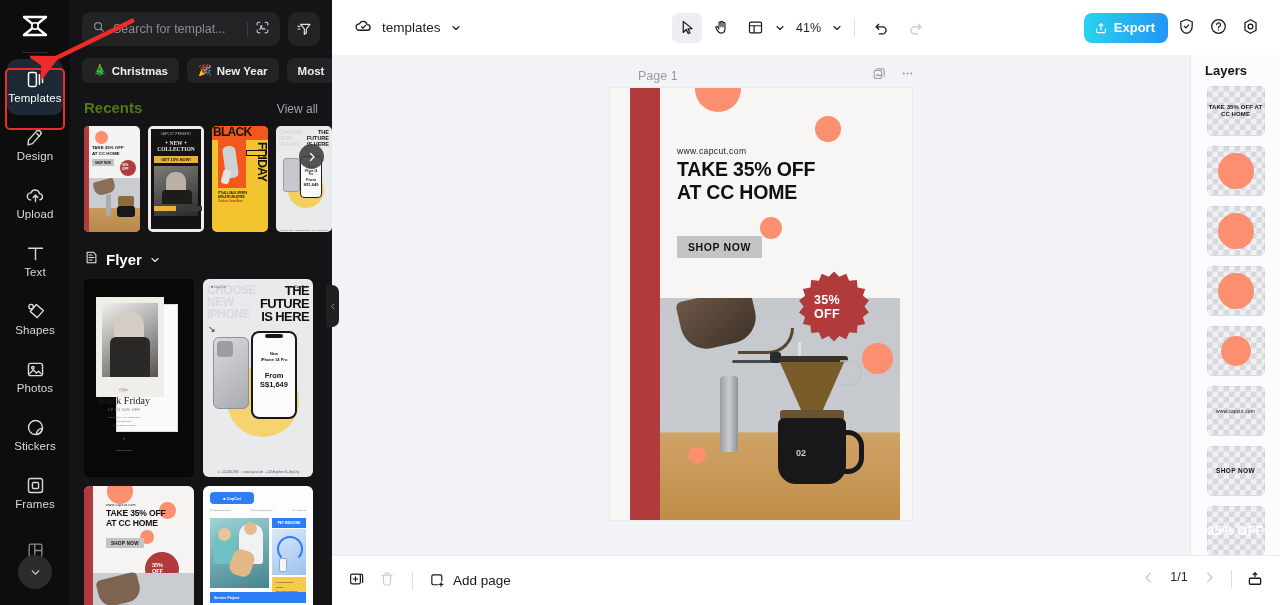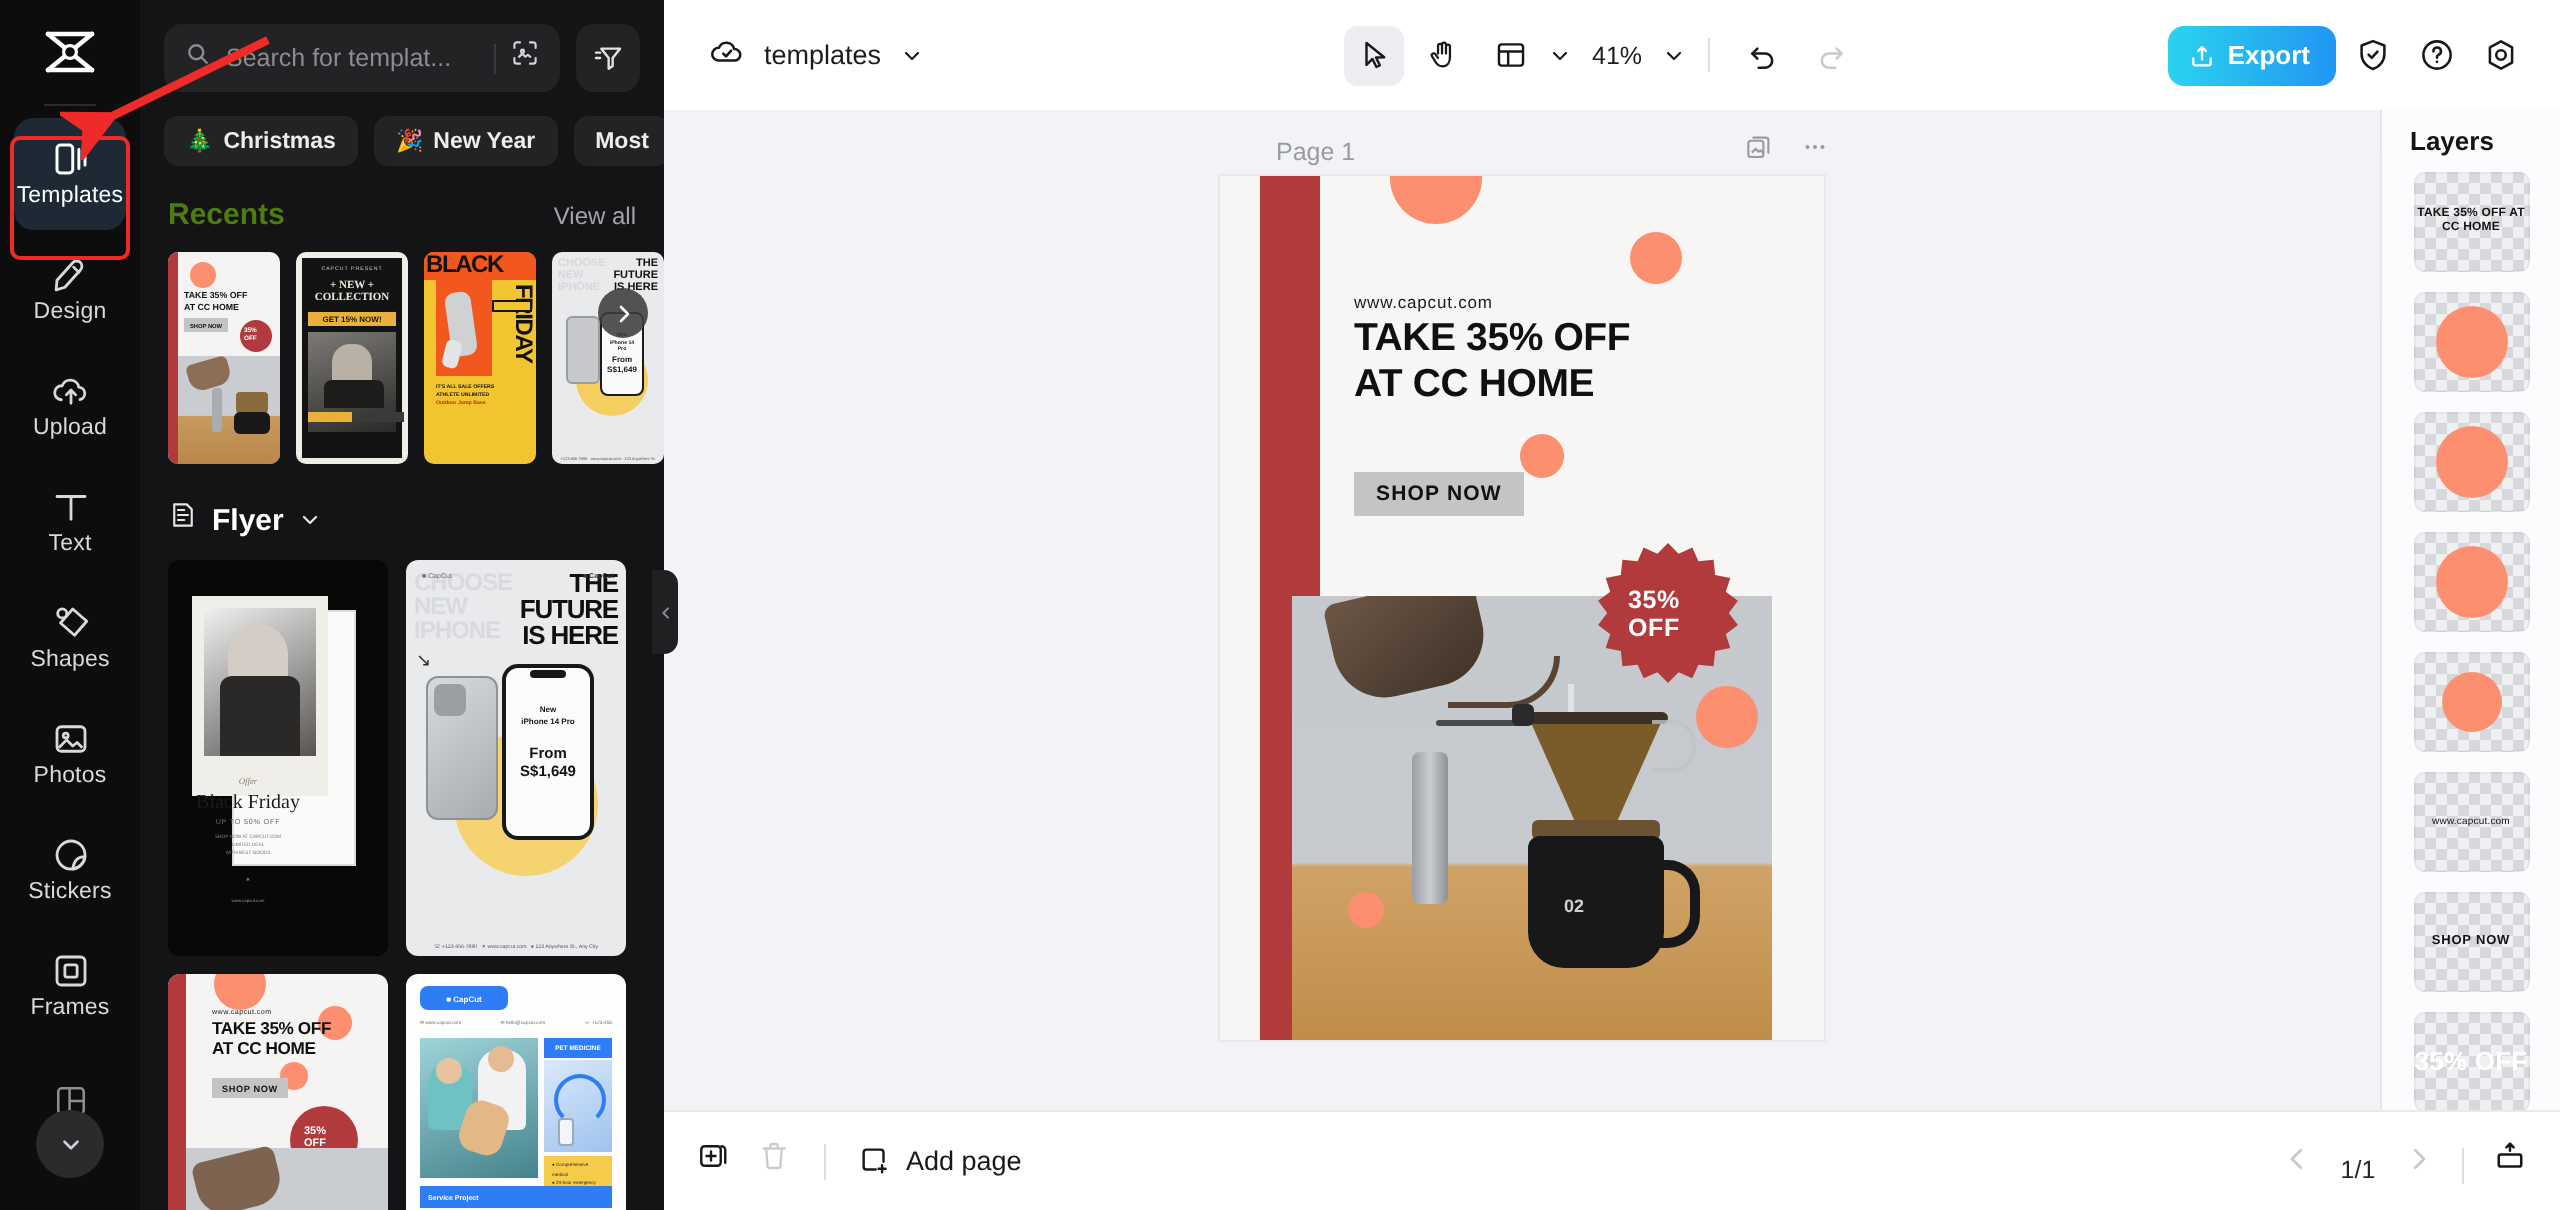--- a/index.html
+++ b/index.html
@@ -95,21 +95,21 @@
   .doc-group { display: flex; align-items: center; gap: 9px; padding-left: 22px; }
   .doc-title { font-size: 13.5px; color: #1c1c1e; }
   .tb-center { position: absolute; left: 340px; display: flex; align-items: center; gap: 4px; }
   .tb-btn {
     width: 30px; height: 30px; border-radius: 7px; display: flex; align-items: center;
     justify-content: center; cursor: pointer;
   }
   .tb-btn.sel { background: #eceef1; }
   .tb-zoom { font-size: 12.5px; color: #1c1c1e; padding: 0 6px; min-width: 34px; text-align: center; }
   .tb-sep { width: 1px; height: 17px; background: #dcdee2; margin: 0 7px; }
-  .tb-right { position: absolute; right: 16px; display: flex; align-items: center; gap: 4px; }
+  .tb-right { position: absolute; right: 16px; display: flex; gap: 4px; }
   #export-btn {
     height: 30px; border-radius: 8px; padding: 0 13px 0 10px; display: flex; align-items: center;
     gap: 6px; cursor: pointer; color: #fff; font-size: 13px; font-weight: bold;
     background: linear-gradient(90deg, #2ad3ee 0%, #2196f3 100%);
   }
   .tb-icon { width: 28px; height: 28px; display: flex; align-items: center; justify-content: center; cursor: pointer; }
 
   
   #workspace {
     position: absolute; left: 332px; top: 55px; width: 948px; height: 500px;
@@ -130,21 +130,21 @@
   .cv-head {
     position: absolute; left: 67px; top: 70px; width: 220px;
     font-size: 19.5px; font-weight: bold; color: #101010; line-height: 1.17; letter-spacing: -.2px;
   }
   .cv-shop {
     position: absolute; left: 67px; top: 148px; background: #c4c4c4; padding: 5px 11px;
     font-size: 10.5px; font-weight: bold; color: #111; letter-spacing: .6px;
   }
   .cv-circ { position: absolute; border-radius: 50%; background: #fb8f6f; }
   .cv-photo {
-    position: absolute; left: 36px; top: 210px; width: 240px; height: 222px; overflow: hidden;
+    position: absolute; left: 50px; top: 210px; width: 240px; height: 222px; overflow: hidden;
   }
   .cv-badge {
     position: absolute; left: 186px; top: 182px; width: 76px; height: 76px;
     display: flex; align-items: center; justify-content: center;
   }
   .cv-badge .bt {
     position: absolute; color: #fff; font-size: 12.5px; font-weight: bold; line-height: 1.1;
     text-align: left; letter-spacing: .3px; left: 18px; top: 24px;
   }
 
@@ -163,21 +163,21 @@
 
   
   #bottombar {
     position: absolute; left: 332px; top: 555px; width: 948px; height: 50px;
     background: #fff; display: flex; align-items: center; z-index: 15;
     border-top: 1px solid #e8eaed;
   }
   .bb-left { display: flex; align-items: center; gap: 12px; padding-left: 16px; }
   .bb-sep { width: 1px; height: 18px; background: #dcdee2; margin: 0 4px; }
   .bb-add { display: flex; align-items: center; gap: 7px; font-size: 13.5px; color: #18181a; cursor: pointer; }
-  .bb-right { position: absolute; right: 16px; display: flex; align-items: flex-end; gap: 10px; }
+  .bb-right { position: absolute; right: 16px; display: flex; align-items: flex-start; gap: 10px; }
   .bb-page { font-size: 12.5px; color: #27282b; min-width: 26px; text-align: center; }
 
   
   #layers-panel {
     position: absolute; right: 0; top: 55px; width: 90px; height: 500px;
     background: #fbfcfd; border-left: 1px solid #e6e8ec; z-index: 12; overflow: hidden;
   }
   .layers-title { font-size: 13px; font-weight: bold; color: #141416; padding: 8px 0 0 14px; }
   .layers-list { padding: 8px 0 0 0; display: flex; flex-direction: column; align-items: center; gap: 10px; }
   .layer-thumb {

